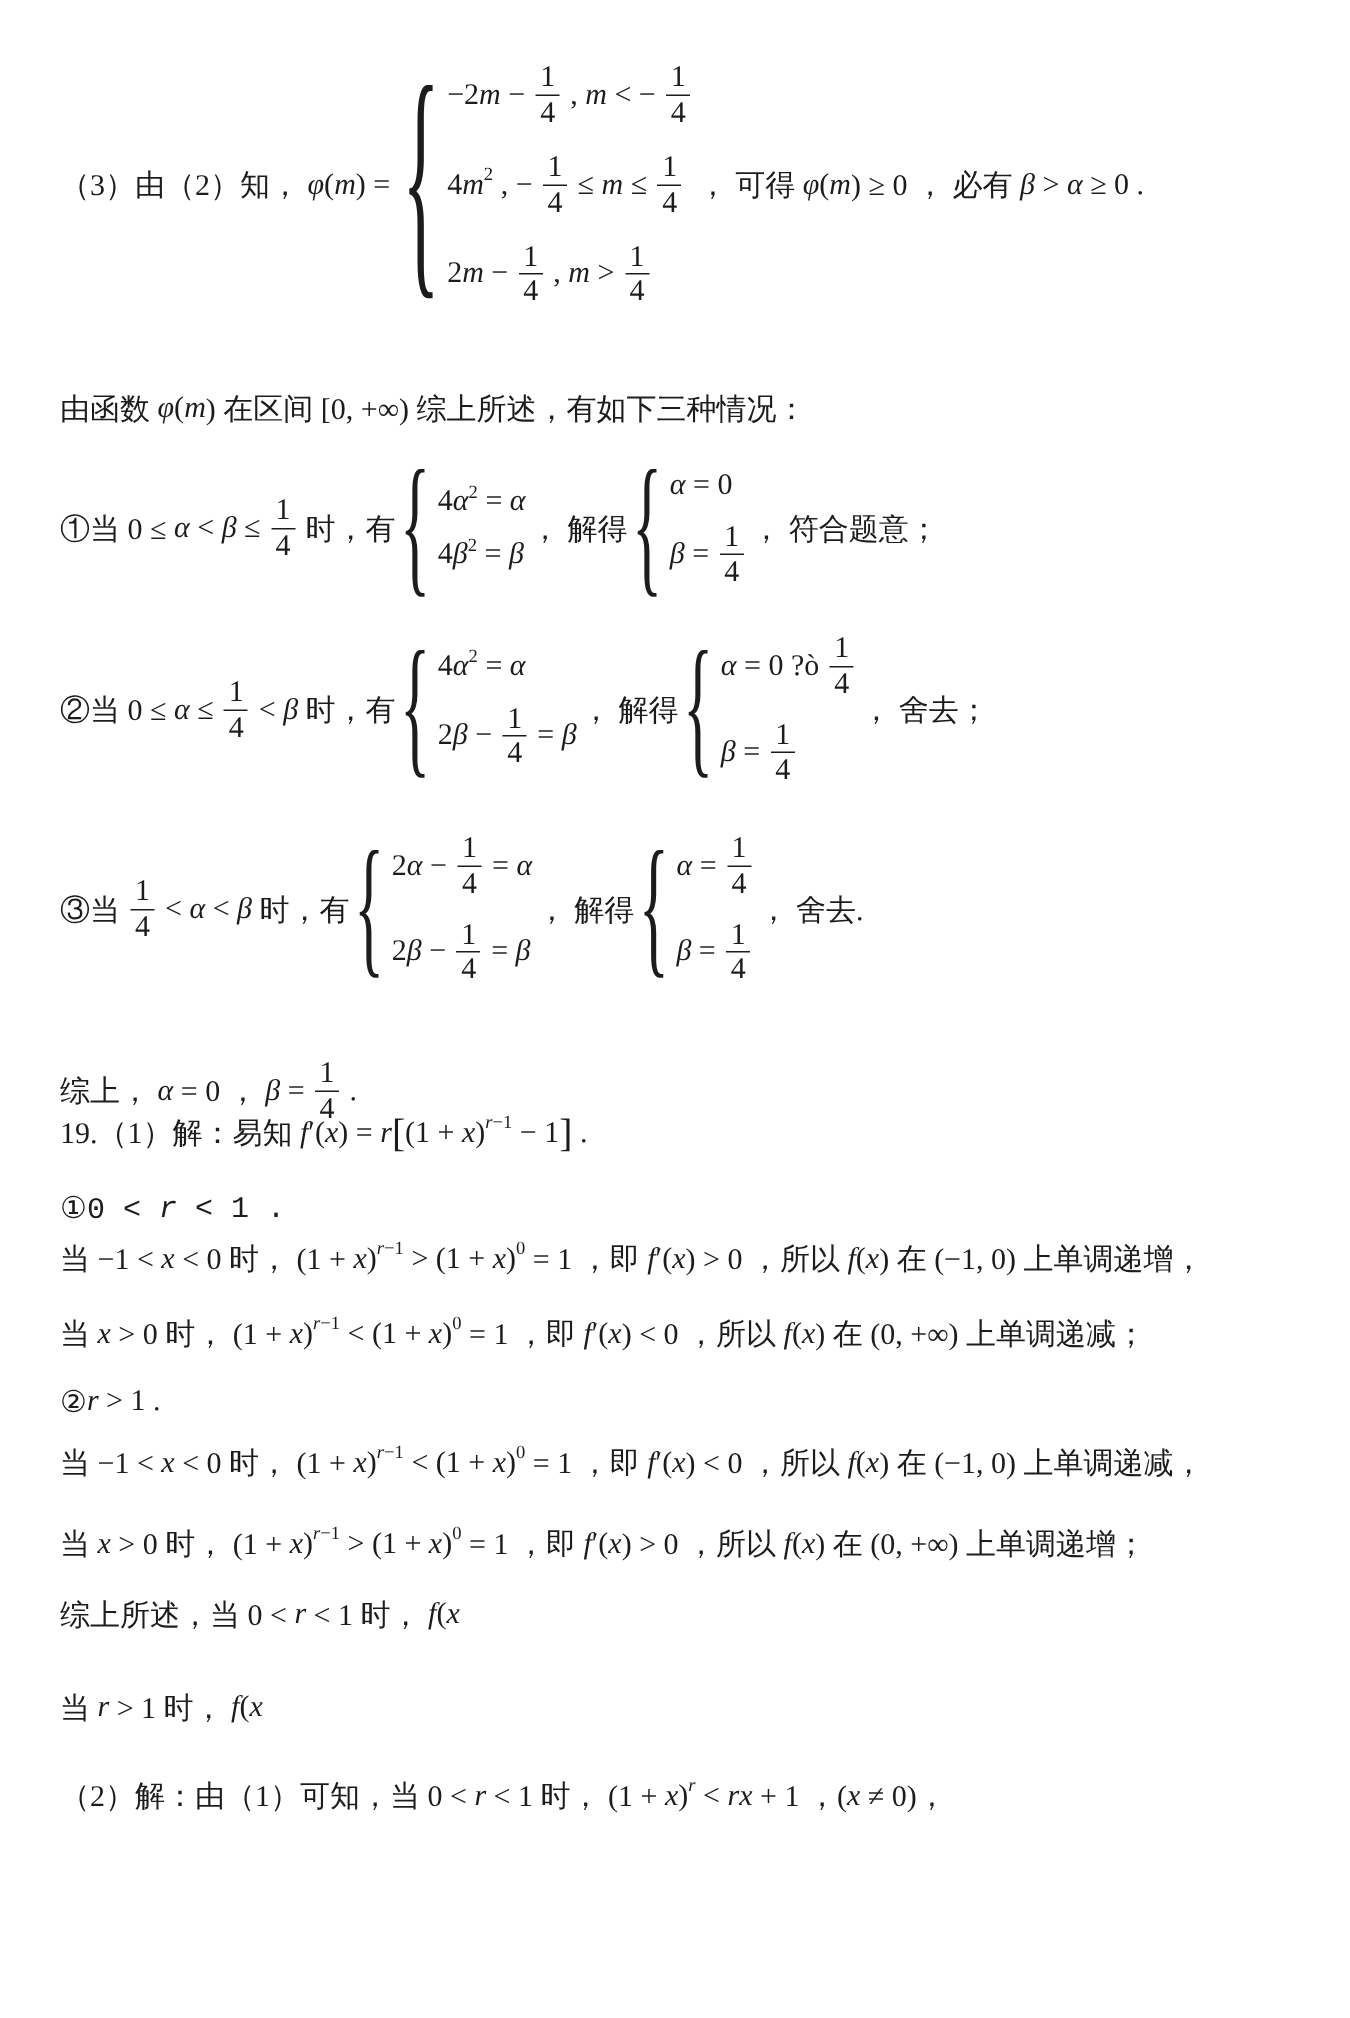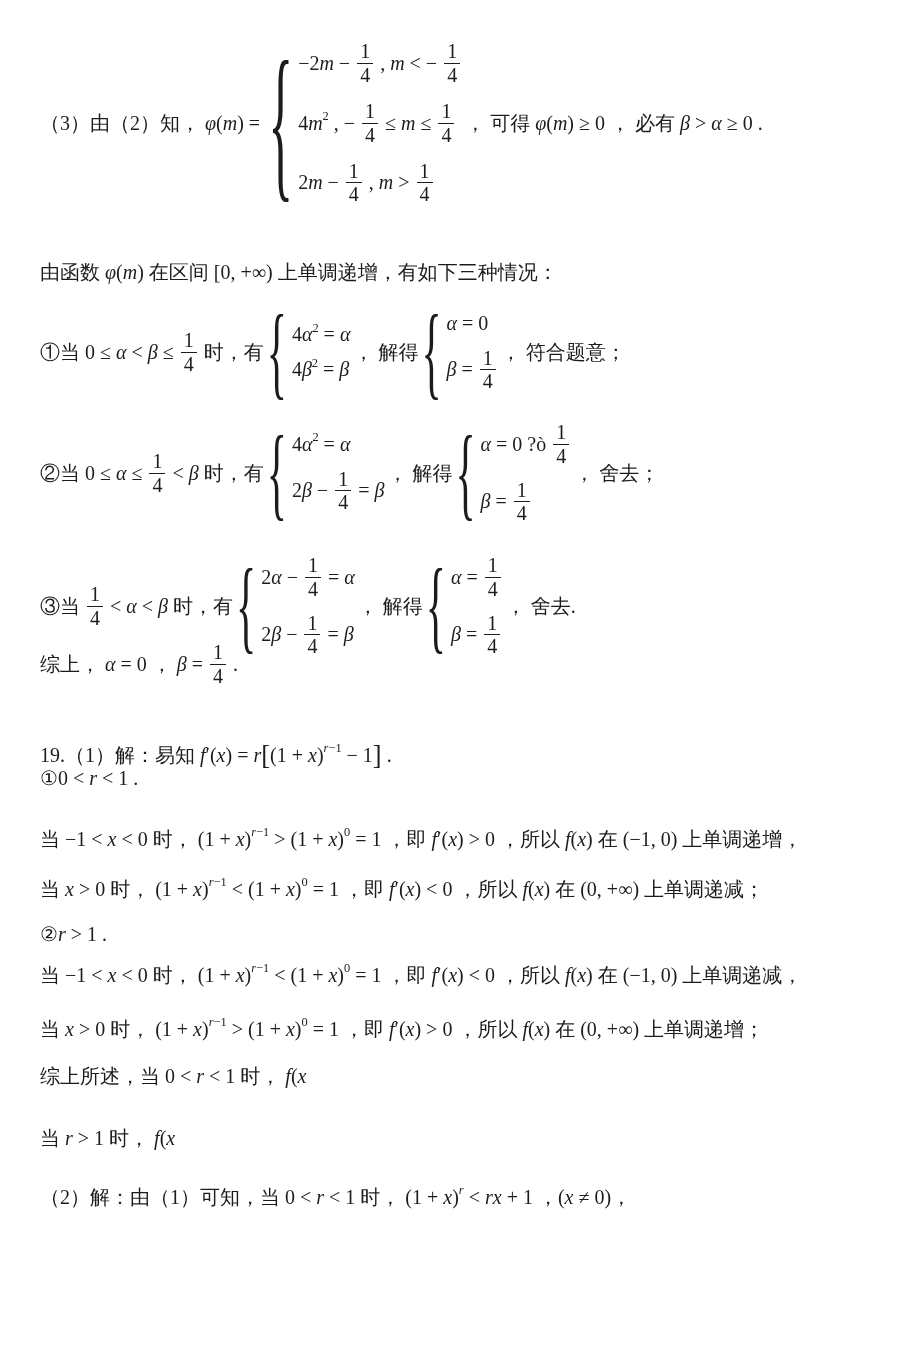--- a/index.html
+++ b/index.html
@@ -19,27 +19,27 @@
   .brace{display:inline-block;line-height:1;transform-origin:50% 50%;font-weight:400;}
   .ccol{display:inline-flex;flex-direction:column;margin-left:5px;}
   .crow{display:flex;align-items:center;white-space:pre;}
   .big{font-size:1.32em;line-height:1;}
 </style>
 </head>
 <body>
 
 <div class="page">
   <div class="line" style="top:28px;height:190px;"><span class="txt">（3）由（2）知， </span><span class="var">φ</span><span class="txt">(</span><span class="var">m</span><span class="txt">) = </span><span class="cases"><span class="brace" style="font-size: 52px; transform: scaleY(3.3);">{</span><span class="ccol" style="row-gap: 14px;"><span class="crow"><span class="txt">−2</span><span class="var">m</span><span class="txt"> − </span><span class="frac"><span class="num">1</span><span class="den">4</span></span><span class="txt"> , </span><span class="var">m</span><span class="txt"> &lt; − </span><span class="frac"><span class="num">1</span><span class="den">4</span></span></span><span class="crow"><span class="txt">4</span><span class="var">m</span><span class="sup">2</span><span class="txt"> , − </span><span class="frac"><span class="num">1</span><span class="den">4</span></span><span class="txt"> ≤ </span><span class="var">m</span><span class="txt"> ≤ </span><span class="frac"><span class="num">1</span><span class="den">4</span></span></span><span class="crow"><span class="txt">2</span><span class="var">m</span><span class="txt"> − </span><span class="frac"><span class="num">1</span><span class="den">4</span></span><span class="txt"> , </span><span class="var">m</span><span class="txt"> &gt; </span><span class="frac"><span class="num">1</span><span class="den">4</span></span></span></span></span><span class="txt">， 可得 </span><span class="var">φ</span><span class="txt">(</span><span class="var">m</span><span class="txt">) ≥ 0 ， 必有 </span><span class="var">β</span><span class="txt"> &gt; </span><span class="var">α</span><span class="txt"> ≥ 0 .</span></div>
-  <div class="line" style="top:256px;height:32px;text-align:center;"><span class="txt">由函数 </span><span class="var">φ</span><span class="txt">(</span><span class="var">m</span><span class="txt">) 在区间 [0, +∞) 上单调递增，有如下三种情况：</span></div>
+  <div class="line" style="top:256px;height:32px;text-align:center;"><span class="txt">由函数 </span><span class="var">φ</span><span class="txt">(</span><span class="var">m</span><span class="txt">) 在区间 [0, +∞) 综上所述，有如下三种情况：</span></div>
   <div class="line" style="top:302px;height:100px;"><span class="txt">①当 0 ≤ </span><span class="var">α</span><span class="txt"> &lt; </span><span class="var">β</span><span class="txt"> ≤ </span><span class="frac"><span class="num">1</span><span class="den">4</span></span><span class="txt"> 时，有</span><span class="cases"><span class="brace" style="font-size: 42px; transform: scaleY(2.45);">{</span><span class="ccol" style="row-gap: 12px;"><span class="crow"><span class="txt">4</span><span class="var">α</span><span class="sup">2</span><span class="txt"> = </span><span class="var">α</span></span><span class="crow"><span class="txt">4</span><span class="var">β</span><span class="sup">2</span><span class="txt"> = </span><span class="var">β</span></span></span></span><span class="txt">， 解得</span><span class="cases"><span class="brace" style="font-size: 42px; transform: scaleY(2.45);">{</span><span class="ccol" style="row-gap: 12px;"><span class="crow"><span class="var">α</span><span class="txt"> = 0</span></span><span class="crow"><span class="var">β</span><span class="txt"> = </span><span class="frac"><span class="num">1</span><span class="den">4</span></span></span></span></span><span class="txt">， 符合题意；</span></div>
   <div class="line" style="top:412px;height:122px;"><span class="txt">②当 0 ≤ </span><span class="var">α</span><span class="txt"> ≤ </span><span class="frac"><span class="num">1</span><span class="den">4</span></span><span class="txt"> &lt; </span><span class="var">β</span><span class="txt"> 时，有</span><span class="cases"><span class="brace" style="font-size: 42px; transform: scaleY(2.45);">{</span><span class="ccol" style="row-gap: 12px;"><span class="crow"><span class="txt">4</span><span class="var">α</span><span class="sup">2</span><span class="txt"> = </span><span class="var">α</span></span><span class="crow"><span class="txt">2</span><span class="var">β</span><span class="txt"> − </span><span class="frac"><span class="num">1</span><span class="den">4</span></span><span class="txt"> = </span><span class="var">β</span></span></span></span><span class="txt">， 解得</span><span class="cases"><span class="brace" style="font-size: 42px; transform: scaleY(2.45);">{</span><span class="ccol" style="row-gap: 12px;"><span class="crow"><span class="var">α</span><span class="txt"> = 0 ?ò </span><span class="frac"><span class="num">1</span><span class="den">4</span></span></span><span class="crow"><span class="var">β</span><span class="txt"> = </span><span class="frac"><span class="num">1</span><span class="den">4</span></span></span></span></span><span class="txt">， 舍去；</span></div>
   <div class="line" style="top:545px;height:122px;"><span class="txt">③当 </span><span class="frac"><span class="num">1</span><span class="den">4</span></span><span class="txt"> &lt; </span><span class="var">α</span><span class="txt"> &lt; </span><span class="var">β</span><span class="txt"> 时，有</span><span class="cases"><span class="brace" style="font-size: 42px; transform: scaleY(2.45);">{</span><span class="ccol" style="row-gap: 12px;"><span class="crow"><span class="txt">2</span><span class="var">α</span><span class="txt"> − </span><span class="frac"><span class="num">1</span><span class="den">4</span></span><span class="txt"> = </span><span class="var">α</span></span><span class="crow"><span class="txt">2</span><span class="var">β</span><span class="txt"> − </span><span class="frac"><span class="num">1</span><span class="den">4</span></span><span class="txt"> = </span><span class="var">β</span></span></span></span><span class="txt">， 解得</span><span class="cases"><span class="brace" style="font-size: 42px; transform: scaleY(2.45);">{</span><span class="ccol" style="row-gap: 12px;"><span class="crow"><span class="var">α</span><span class="txt"> = </span><span class="frac"><span class="num">1</span><span class="den">4</span></span></span><span class="crow"><span class="var">β</span><span class="txt"> = </span><span class="frac"><span class="num">1</span><span class="den">4</span></span></span></span></span><span class="txt">， 舍去.</span></div>
-  <div class="line" style="top:636px;height:56px;"><span class="txt">综上， </span><span class="var">α</span><span class="txt"> = 0 ， </span><span class="var">β</span><span class="txt"> = </span><span class="frac"><span class="num">1</span><span class="den">4</span></span><span class="txt"> .</span></div>
+  <div class="line" style="top:699px;height:56px;"><span class="txt">综上， </span><span class="var">α</span><span class="txt"> = 0 ， </span><span class="var">β</span><span class="txt"> = </span><span class="frac"><span class="num">1</span><span class="den">4</span></span><span class="txt"> .</span></div>
   <div class="line" style="top:735px;height:40px;"><span class="txt">19.（1）解：易知 </span><span class="var">f</span><span class="txt">′(</span><span class="var">x</span><span class="txt">) = </span><span class="var">r</span><span class="big">[</span><span class="txt">(1 + </span><span class="var">x</span><span class="txt">)</span><span class="sup"><span class="var">r</span><span class="txt">−1</span></span><span class="txt"> − 1</span><span class="big">]</span><span class="txt"> .</span></div>
-  <div class="line" style="top:764px;height:28px;"><span class="txt">①0 &lt; </span><span class="var">r</span><span class="txt"> &lt; 1 .</span></div>
+  <div class="line" style="top:792px;height:28px;font-family:Liberation Mono, monospace;"><span class="txt">①0 &lt; </span><span class="var">r</span><span class="txt"> &lt; 1 .</span></div>
   <div class="line" style="top:822px;height:34px;"><span class="txt">当 −1 &lt; </span><span class="var">x</span><span class="txt"> &lt; 0 时， (1 + </span><span class="var">x</span><span class="txt">)</span><span class="sup"><span class="var">r</span><span class="txt">−1</span></span><span class="txt"> &gt; (1 + </span><span class="var">x</span><span class="txt">)</span><span class="sup">0</span><span class="txt"> = 1 ，即 </span><span class="var">f</span><span class="txt">′(</span><span class="var">x</span><span class="txt">) &gt; 0 ，所以 </span><span class="var">f</span><span class="txt">(</span><span class="var">x</span><span class="txt">) 在 (−1, 0) 上单调递增，</span></div>
   <div class="line" style="top:872px;height:34px;"><span class="txt">当 </span><span class="var">x</span><span class="txt"> &gt; 0 时， (1 + </span><span class="var">x</span><span class="txt">)</span><span class="sup"><span class="var">r</span><span class="txt">−1</span></span><span class="txt"> &lt; (1 + </span><span class="var">x</span><span class="txt">)</span><span class="sup">0</span><span class="txt"> = 1 ，即 </span><span class="var">f</span><span class="txt">′(</span><span class="var">x</span><span class="txt">) &lt; 0 ，所以 </span><span class="var">f</span><span class="txt">(</span><span class="var">x</span><span class="txt">) 在 (0, +∞) 上单调递减；</span></div>
   <div class="line" style="top:920px;height:28px;"><span class="txt">②</span><span class="var">r</span><span class="txt"> &gt; 1 .</span></div>
   <div class="line" style="top:958px;height:34px;"><span class="txt">当 −1 &lt; </span><span class="var">x</span><span class="txt"> &lt; 0 时， (1 + </span><span class="var">x</span><span class="txt">)</span><span class="sup"><span class="var">r</span><span class="txt">−1</span></span><span class="txt"> &lt; (1 + </span><span class="var">x</span><span class="txt">)</span><span class="sup">0</span><span class="txt"> = 1 ，即 </span><span class="var">f</span><span class="txt">′(</span><span class="var">x</span><span class="txt">) &lt; 0 ，所以 </span><span class="var">f</span><span class="txt">(</span><span class="var">x</span><span class="txt">) 在 (−1, 0) 上单调递减，</span></div>
   <div class="line" style="top:1012px;height:34px;"><span class="txt">当 </span><span class="var">x</span><span class="txt"> &gt; 0 时， (1 + </span><span class="var">x</span><span class="txt">)</span><span class="sup"><span class="var">r</span><span class="txt">−1</span></span><span class="txt"> &gt; (1 + </span><span class="var">x</span><span class="txt">)</span><span class="sup">0</span><span class="txt"> = 1 ，即 </span><span class="var">f</span><span class="txt">′(</span><span class="var">x</span><span class="txt">) &gt; 0 ，所以 </span><span class="var">f</span><span class="txt">(</span><span class="var">x</span><span class="txt">) 在 (0, +∞) 上单调递增；</span></div>
   <div class="line" style="top:1060px;height:32px;"><span class="txt">综上所述，当 0 &lt; </span><span class="var">r</span><span class="txt"> &lt; 1 时， </span><span class="var">f</span><span class="txt">(</span><span class="var">x</span></div>
   <div class="line" style="top:1122px;height:32px;"><span class="txt">当 </span><span class="var">r</span><span class="txt"> &gt; 1 时， </span><span class="var">f</span><span class="txt">(</span><span class="var">x</span></div>
   <div class="line" style="top:1180px;height:34px;"><span class="txt">（2）解：由（1）可知，当 0 &lt; </span><span class="var">r</span><span class="txt"> &lt; 1 时， (1 + </span><span class="var">x</span><span class="txt">)</span><span class="sup"><span class="var">r</span></span><span class="txt"> &lt; </span><span class="var">r</span><span class="var">x</span><span class="txt"> + 1 ，(</span><span class="var">x</span><span class="txt"> ≠ 0)，</span></div>
 </div>
 

